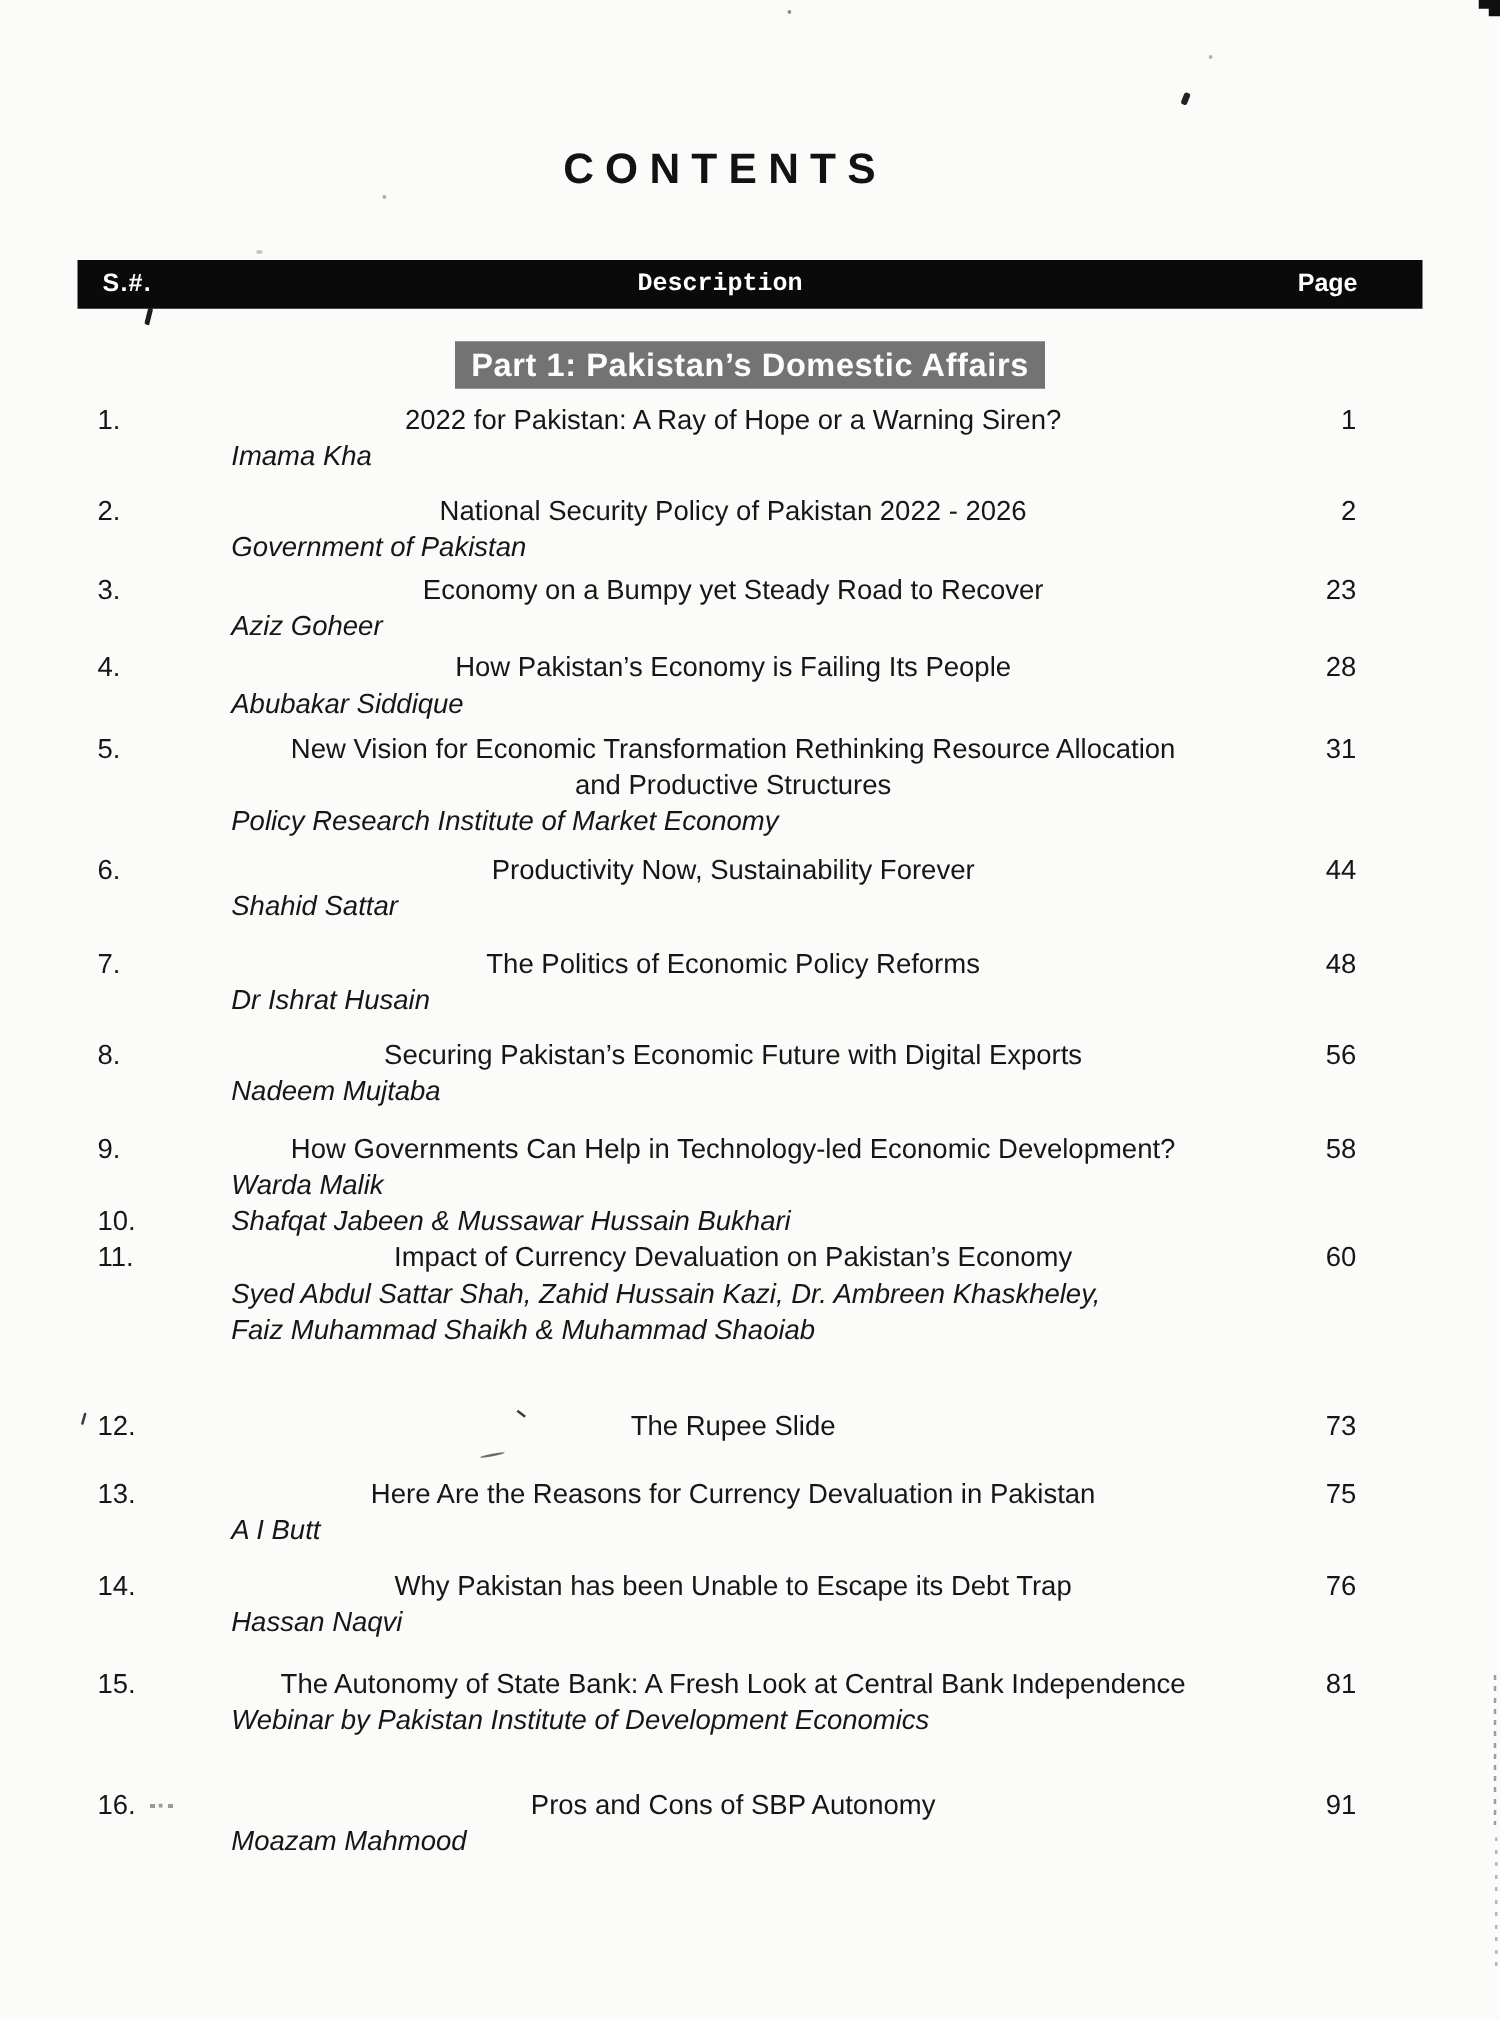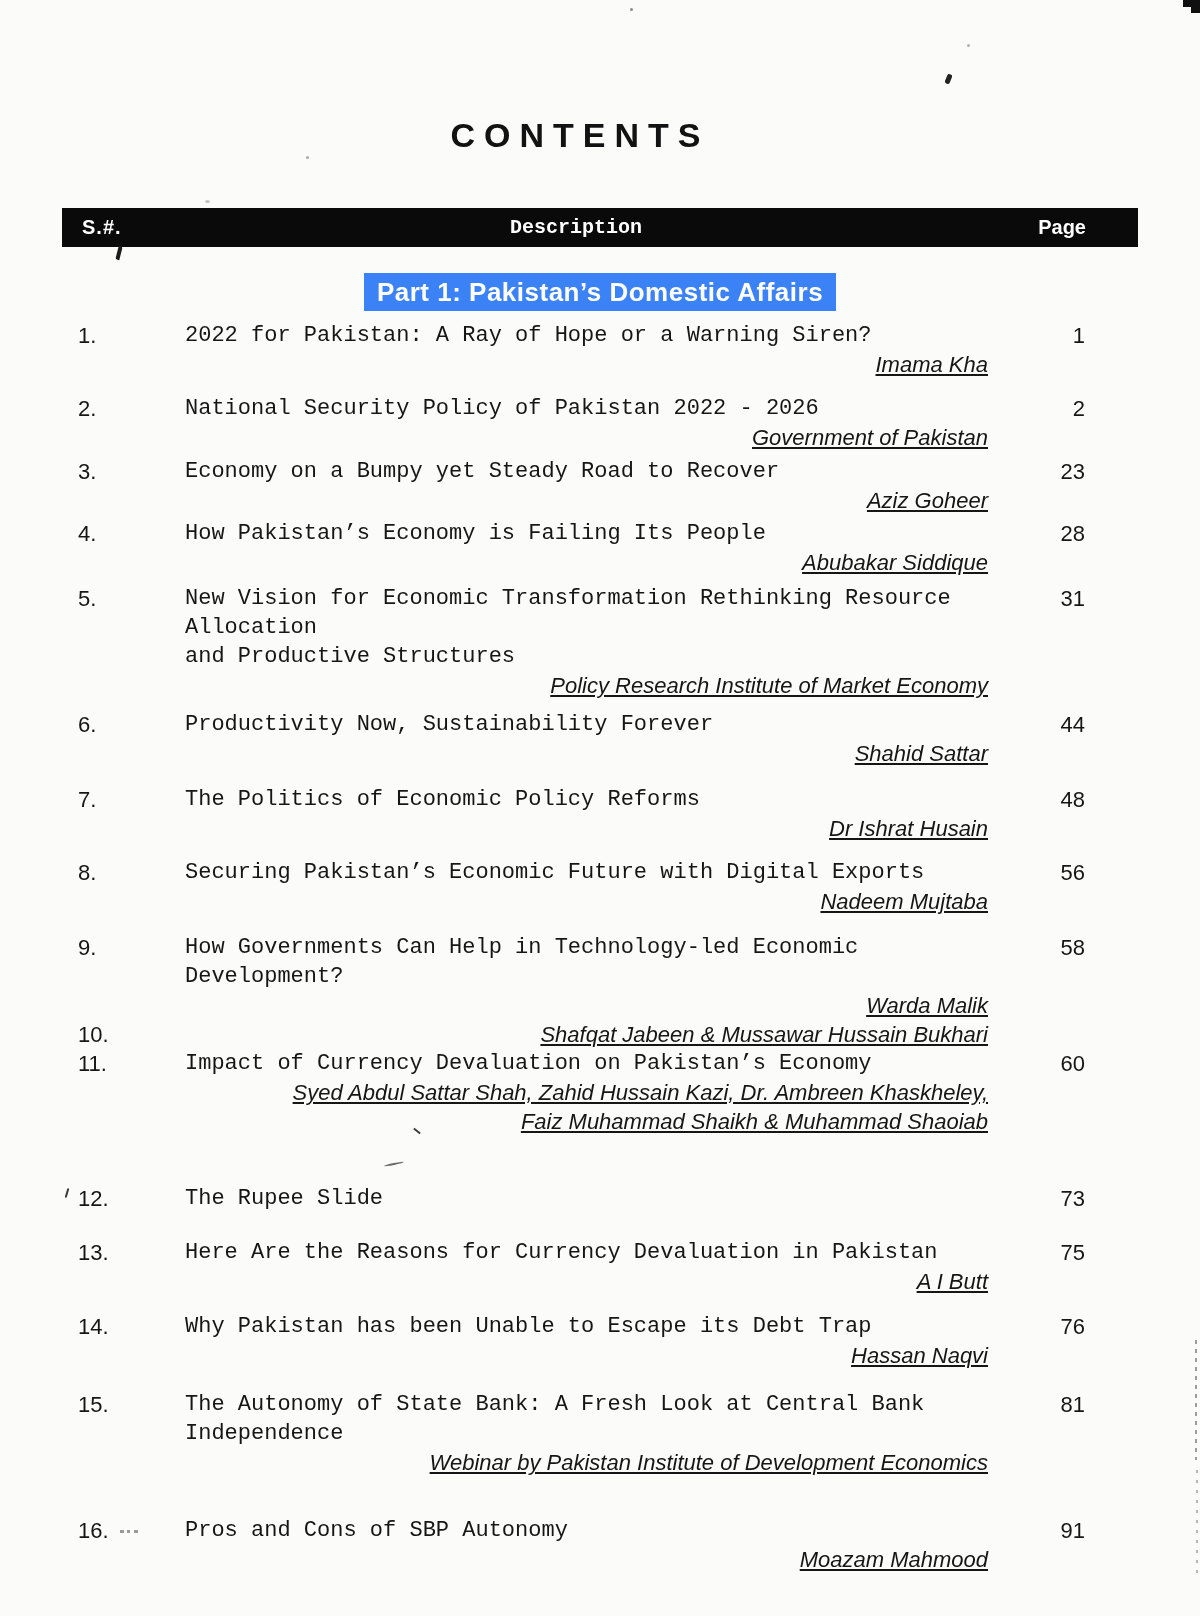--- a/index.html
+++ b/index.html
@@ -20,38 +20,38 @@
     margin:48px 62px 0 62px; height:39px; background:#0a0a0a;
     display:flex; align-items:center; color:#fff;
     font-size:20px; font-weight:bold;
   }
   .th-sn   { width:180px; padding-left:20px; letter-spacing:1px; }
   .th-desc { flex:1; text-align:center; transform:translateX(-24px);font-family:Liberation Mono, monospace; }
   .th-page { width:180px; text-align:right; padding-right:52px; }
   
   .section-wrap { margin-top:26px; text-align:center; }
   .section-heading {
-    display:inline-block; background:#3b82f6; color:#fdfdfd;
+    display:inline-block; background:#737373; color:#fdfdfd;
     font-size:26px; font-weight:bold; line-height:38px; height:38px;
     padding:0 13px; letter-spacing:0.5px;
   }
   
   .entries { margin:10px 62px 0 62px; }
   .entry { display:flex; align-items:flex-start; }
   .col-num {
     width:123px; padding-left:16px; flex:0 0 123px;
     font-size:22px; line-height:29px; position:relative;
   }
   .col-desc { flex:1; font-size:22px; line-height:29px; }
   .col-page {
     flex:0 0 150px; width:150px; padding-right:53px; text-align:right;
     font-size:22px; line-height:29px;
   }
-  .t { text-align:left;font-family:Liberation Mono, monospace; }
-  .a { font-style:italic; text-align:right;text-decoration:underline; }
+  .t { text-align:center; }
+  .a { font-style:italic; text-align:left; }
   
   .tick::before {
     content:""; position:absolute; left:4px; top:4px; width:2px; height:10px;
     background:#3a3a3a; transform:rotate(16deg); border-radius:1px;
   }
   .dots::after {
     content:""; position:absolute; left:58px; top:14px; width:18px; height:0;
     border-bottom:3px dotted #9a9a96;
   }
   

